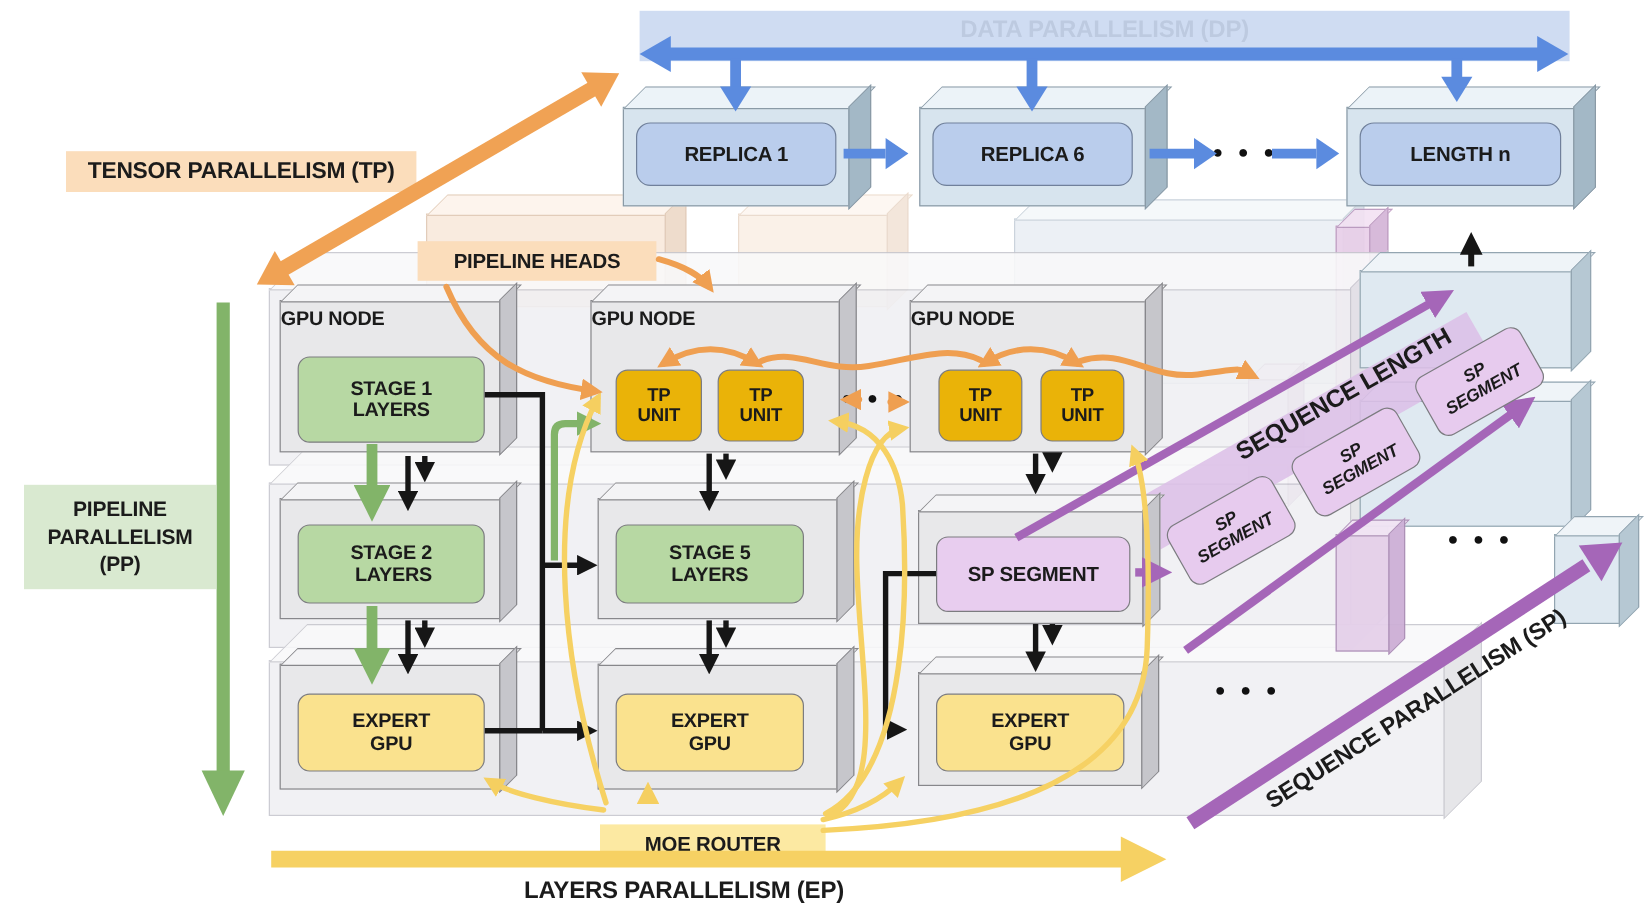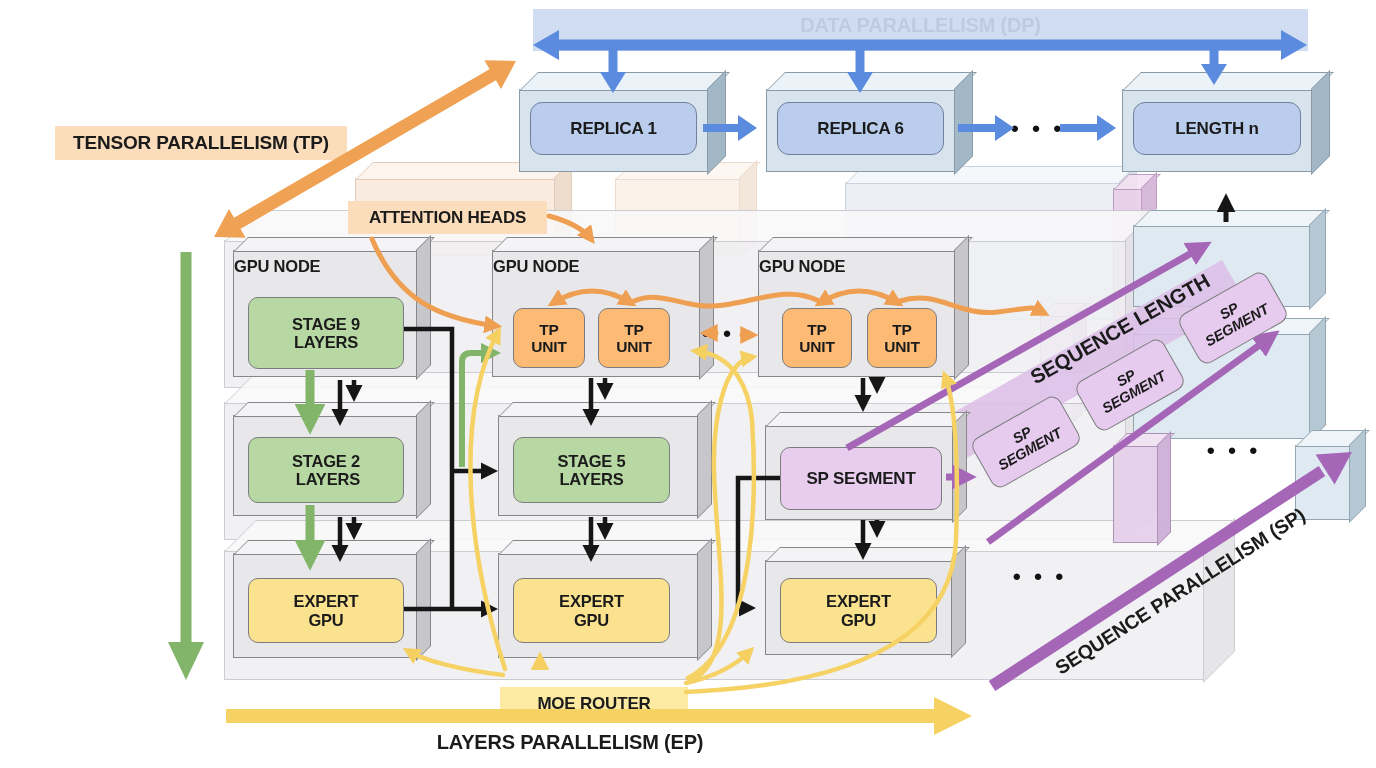--- a/index.html
+++ b/index.html
@@ -27,21 +27,21 @@
   .bluebox { --f:#dfe9f1; --t:#eff4f8; --s:#b6c8d3; --bc:#93a5b1; }
   .peachbox { --f:#f8e8da; --t:#fdf3ea; --s:#ecd6c4; --bc:#ddc4ae; }
   .bgraybox { --f:#e9eef4; --t:#f4f7fa; --s:#d2dbe4; --bc:#c2ccd6; }
   .pinkbox { --f:#e9cfe9; --t:#f3e2f3; --s:#d3b3d6; --bc:#b794bb; }
   .purpbox { --f:#e5d0ea; --t:#f1e4f4; --s:#cdafd6; --bc:#a98cb3; }
 
   .chip { position:absolute; border:1.7px solid #7c7c80; border-radius:10px;
     display:flex; align-items:center; justify-content:center; text-align:center;
     white-space:pre-line; font-weight:700; line-height:1.12; letter-spacing:-.2px; }
   .c-green  { background:#b7d8a3; }
-  .c-orange { background:#fdba74; }
+  .c-orange { background:#eab308; }
   .c-yellow { background:#fae28e; }
   .c-purple { background:#e8cdef; }
   .c-blue   { background:#bacdec; border-color:#70809b; border-radius:12px; }
 
   .lab { position:absolute; display:flex; align-items:center; justify-content:center;
     text-align:center; font-weight:700; white-space:pre-line; letter-spacing:-.2px; }
   .nlabel { position:absolute; top:6px; left:0; right:0; text-align:left;
     font-weight:700; font-size:16.5px; letter-spacing:-.2px; }
   .dots { position:absolute; width:60px; text-align:center; font-weight:700;
     font-size:15px; letter-spacing:4px; color:#111; }
@@ -96,21 +96,21 @@
   <div class="b3d gray" style="left:758px; top:250px; width:197px; height:127px; --d:13px;">
     <div class="nlabel">GPU NODE</div>
   </div>
   <div class="b3d gray" style="left:233px; top:415px; width:184px; height:101px; --d:13px;"></div>
   <div class="b3d gray" style="left:498px; top:415px; width:200px; height:101px; --d:13px;"></div>
   <div class="b3d gray" style="left:765px; top:425px; width:188px; height:95px; --d:13px;"></div>
   <div class="b3d gray" style="left:233px; top:553px; width:184px; height:105px; --d:13px;"></div>
   <div class="b3d gray" style="left:498px; top:553px; width:200px; height:105px; --d:13px;"></div>
   <div class="b3d gray" style="left:765px; top:560px; width:187px; height:95px; --d:13px;"></div>
 
-  <div class="chip c-green" style="left:248px; top:297px; width:156px; height:72px; font-size:16.5px;">STAGE 9
+  <div class="chip c-green" style="left:248px; top:297px; width:156px; height:72px; font-size:16.5px;">STAGE 1
 LAYERS</div>
   <div class="chip c-orange" style="left:513px; top:308px; width:72px; height:60px; font-size:15.5px;">TP
 UNIT</div>
   <div class="chip c-orange" style="left:598px; top:308px; width:72px; height:60px; font-size:15.5px;">TP
 UNIT</div>
   <div class="chip c-orange" style="left:782px; top:308px; width:70px; height:60px; font-size:15.5px;">TP
 UNIT</div>
   <div class="chip c-orange" style="left:867px; top:308px; width:70px; height:60px; font-size:15.5px;">TP
 UNIT</div>
   <div class="chip c-green" style="left:248px; top:437px; width:156px; height:66px; font-size:16.5px;text-align:right;">STAGE 2
@@ -126,21 +126,24 @@
 GPU</div>
 
   <div class="b3d rep" style="left:519px; top:89px; width:189px; height:83px; --d:17px;"></div>
   <div class="chip c-blue" style="left:530px; top:102px; width:167px; height:53px; font-size:17px;">REPLICA 1</div>
   <div class="b3d rep" style="left:766px; top:89px; width:189px; height:83px; --d:17px;"></div>
   <div class="chip c-blue" style="left:777px; top:102px; width:167px; height:53px; font-size:17px;">REPLICA 6</div>
   <div class="b3d rep" style="left:1122px; top:89px; width:190px; height:83px; --d:17px;"></div>
   <div class="chip c-blue" style="left:1133px; top:102px; width:168px; height:53px; font-size:17px;">LENGTH n</div>
 
   <div class="lab" style="left:55px; top:126px; width:292px; height:34px; background:#fbddbb; font-size:19px;">TENSOR PARALLELISM (TP)</div>
-  <div class="lab" style="left:348px; top:201px; width:199px; height:33px; background:#fbddbb; font-size:17px;">ATTENTION HEADS</div>
+  <div class="lab" style="left:348px; top:201px; width:199px; height:33px; background:#fbddbb; font-size:17px;">PIPELINE HEADS</div>
+  <div class="lab" style="left:20px; top:404px; width:160px; height:87px; background:#d9e9d0; font-size:17.5px; line-height:1.3;">PIPELINE
+PARALLELISM
+(PP)</div>
   <div class="lab" style="left:500px; top:671px; width:188px; height:34px; background:#fce9a2; font-size:17px;margin-top:16px;">MOE ROUTER</div>
   <div class="lab" style="left:370px; top:728px; width:400px; height:28px; font-size:20px;">LAYERS PARALLELISM (EP)</div>
   <div class="lab" style="left:533px; top:13px; width:775px; height:24px; font-size:20px;">DATA PARALLELISM (DP)</div>
   <div class="lab rot" style="left:1020px; top:578px; width:320px; height:26px; transform:rotate(-32.5deg); font-size:19.5px;">SEQUENCE PARALLELISM (SP)</div>
 
   <div class="dots" style="left:1008px; top:119px;">●  ●  ●</div>
   <div class="dots" style="left:699px; top:324px;">●  ●  ●</div>
   <div class="dots" style="left:1010px; top:567px;">●  ●  ●</div>
   <div class="dots" style="left:1204px; top:441px;">●  ●  ●</div>
 

